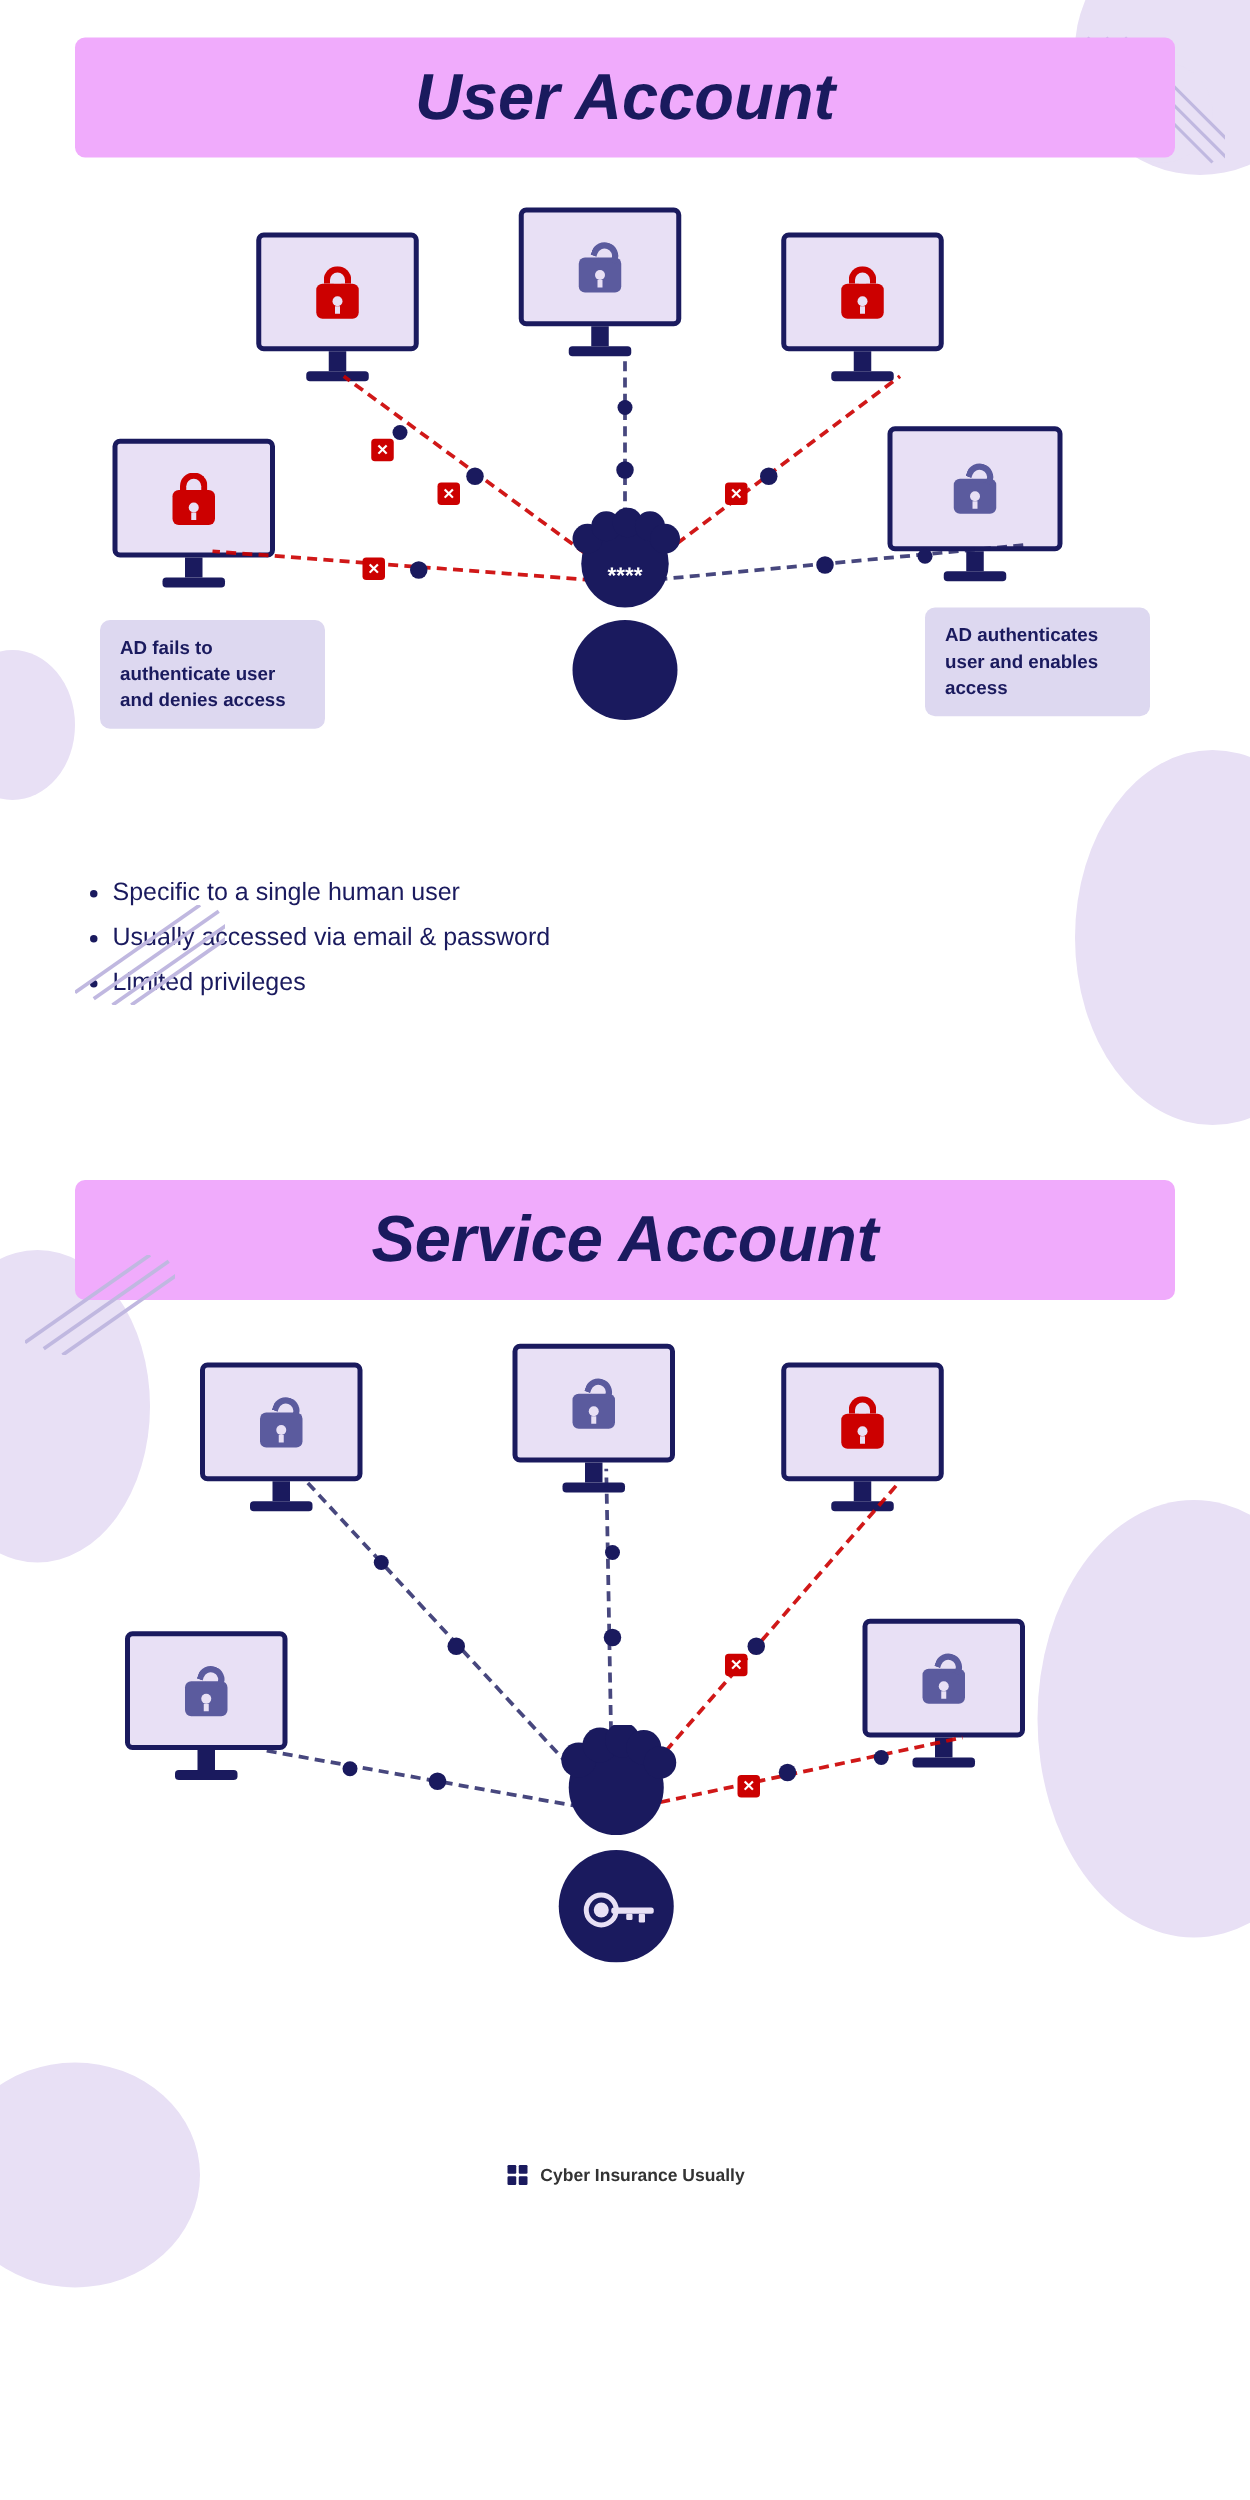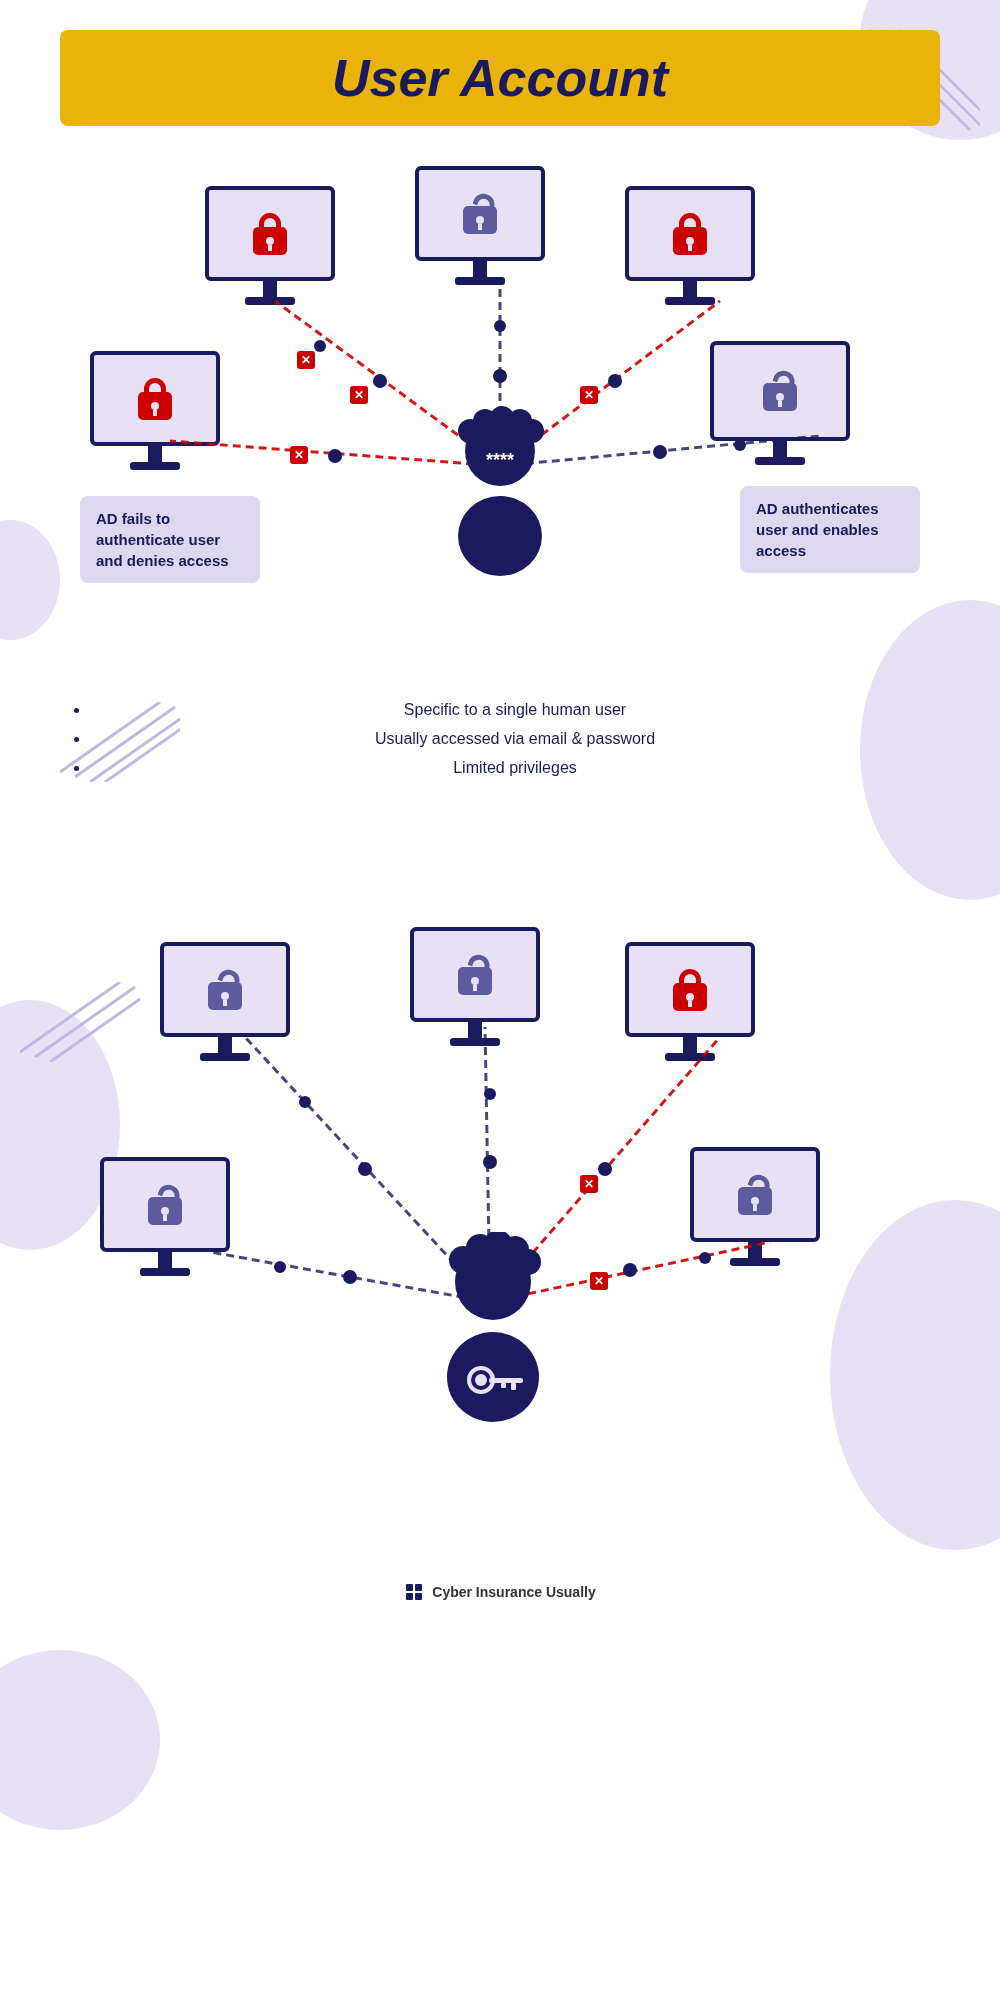--- a/index.html
+++ b/index.html
@@ -13,21 +13,21 @@
     }
 
     
     .section {
       position: relative;
       z-index: 1;
       padding: 20px 60px 40px;
     }
 
     .section-title-box {
-      background: #eab308;
+      background: #f0abfc;
       border-radius: 8px;
       text-align: center;
       padding: 18px 20px;
       margin-bottom: 30px;
     }
 
     .section-title {
       font-size: 52px;
       font-weight: 900;
       color: #1a1a5e;
@@ -146,26 +146,25 @@
       font-weight: 600;
       line-height: 1.4;
       z-index: 3;
       max-width: 180px;
     }
 
     
     .bullet-list {
       list-style: disc;
       padding-left: 30px;
-      font-size: 16px;
+      font-size: 20px;
       color: #1a1a5e;
       line-height: 1.8;
       font-weight: 500;
       margin-bottom: 20px;
-      text-align: center;
     }
 
     
     .error-badge {
       width: 18px;
       height: 18px;
       background: #cc0000;
       border-radius: 3px;
       display: flex;
       align-items: center;
@@ -360,20 +359,23 @@
     <line x1="0" y1="70" x2="100" y2="0" stroke="#c0b8e0" stroke-width="3"></line>
     <line x1="15" y1="75" x2="115" y2="5" stroke="#c0b8e0" stroke-width="3"></line>
     <line x1="30" y1="80" x2="130" y2="10" stroke="#c0b8e0" stroke-width="3"></line>
     <line x1="45" y1="80" x2="145" y2="10" stroke="#c0b8e0" stroke-width="3"></line>
   </svg>
 
 </div>
 
 <div class="section section-2" style="position:relative;z-index:1;margin-top:60px;">
 
+  <div class="section-title-box">
+    <h1 class="section-title">Service Account</h1>
+  </div>
 
   <svg style="position:absolute;top:80px;left:20px;z-index:0;" width="120" height="80">
     <line x1="0" y1="70" x2="100" y2="0" stroke="#c0b8e0" stroke-width="3"></line>
     <line x1="15" y1="75" x2="115" y2="5" stroke="#c0b8e0" stroke-width="3"></line>
     <line x1="30" y1="80" x2="130" y2="10" stroke="#c0b8e0" stroke-width="3"></line>
   </svg>
 
   <div class="diagram-area" style="height:560px;">
 
     <svg class="connections-svg" viewBox="0 0 880 560">

